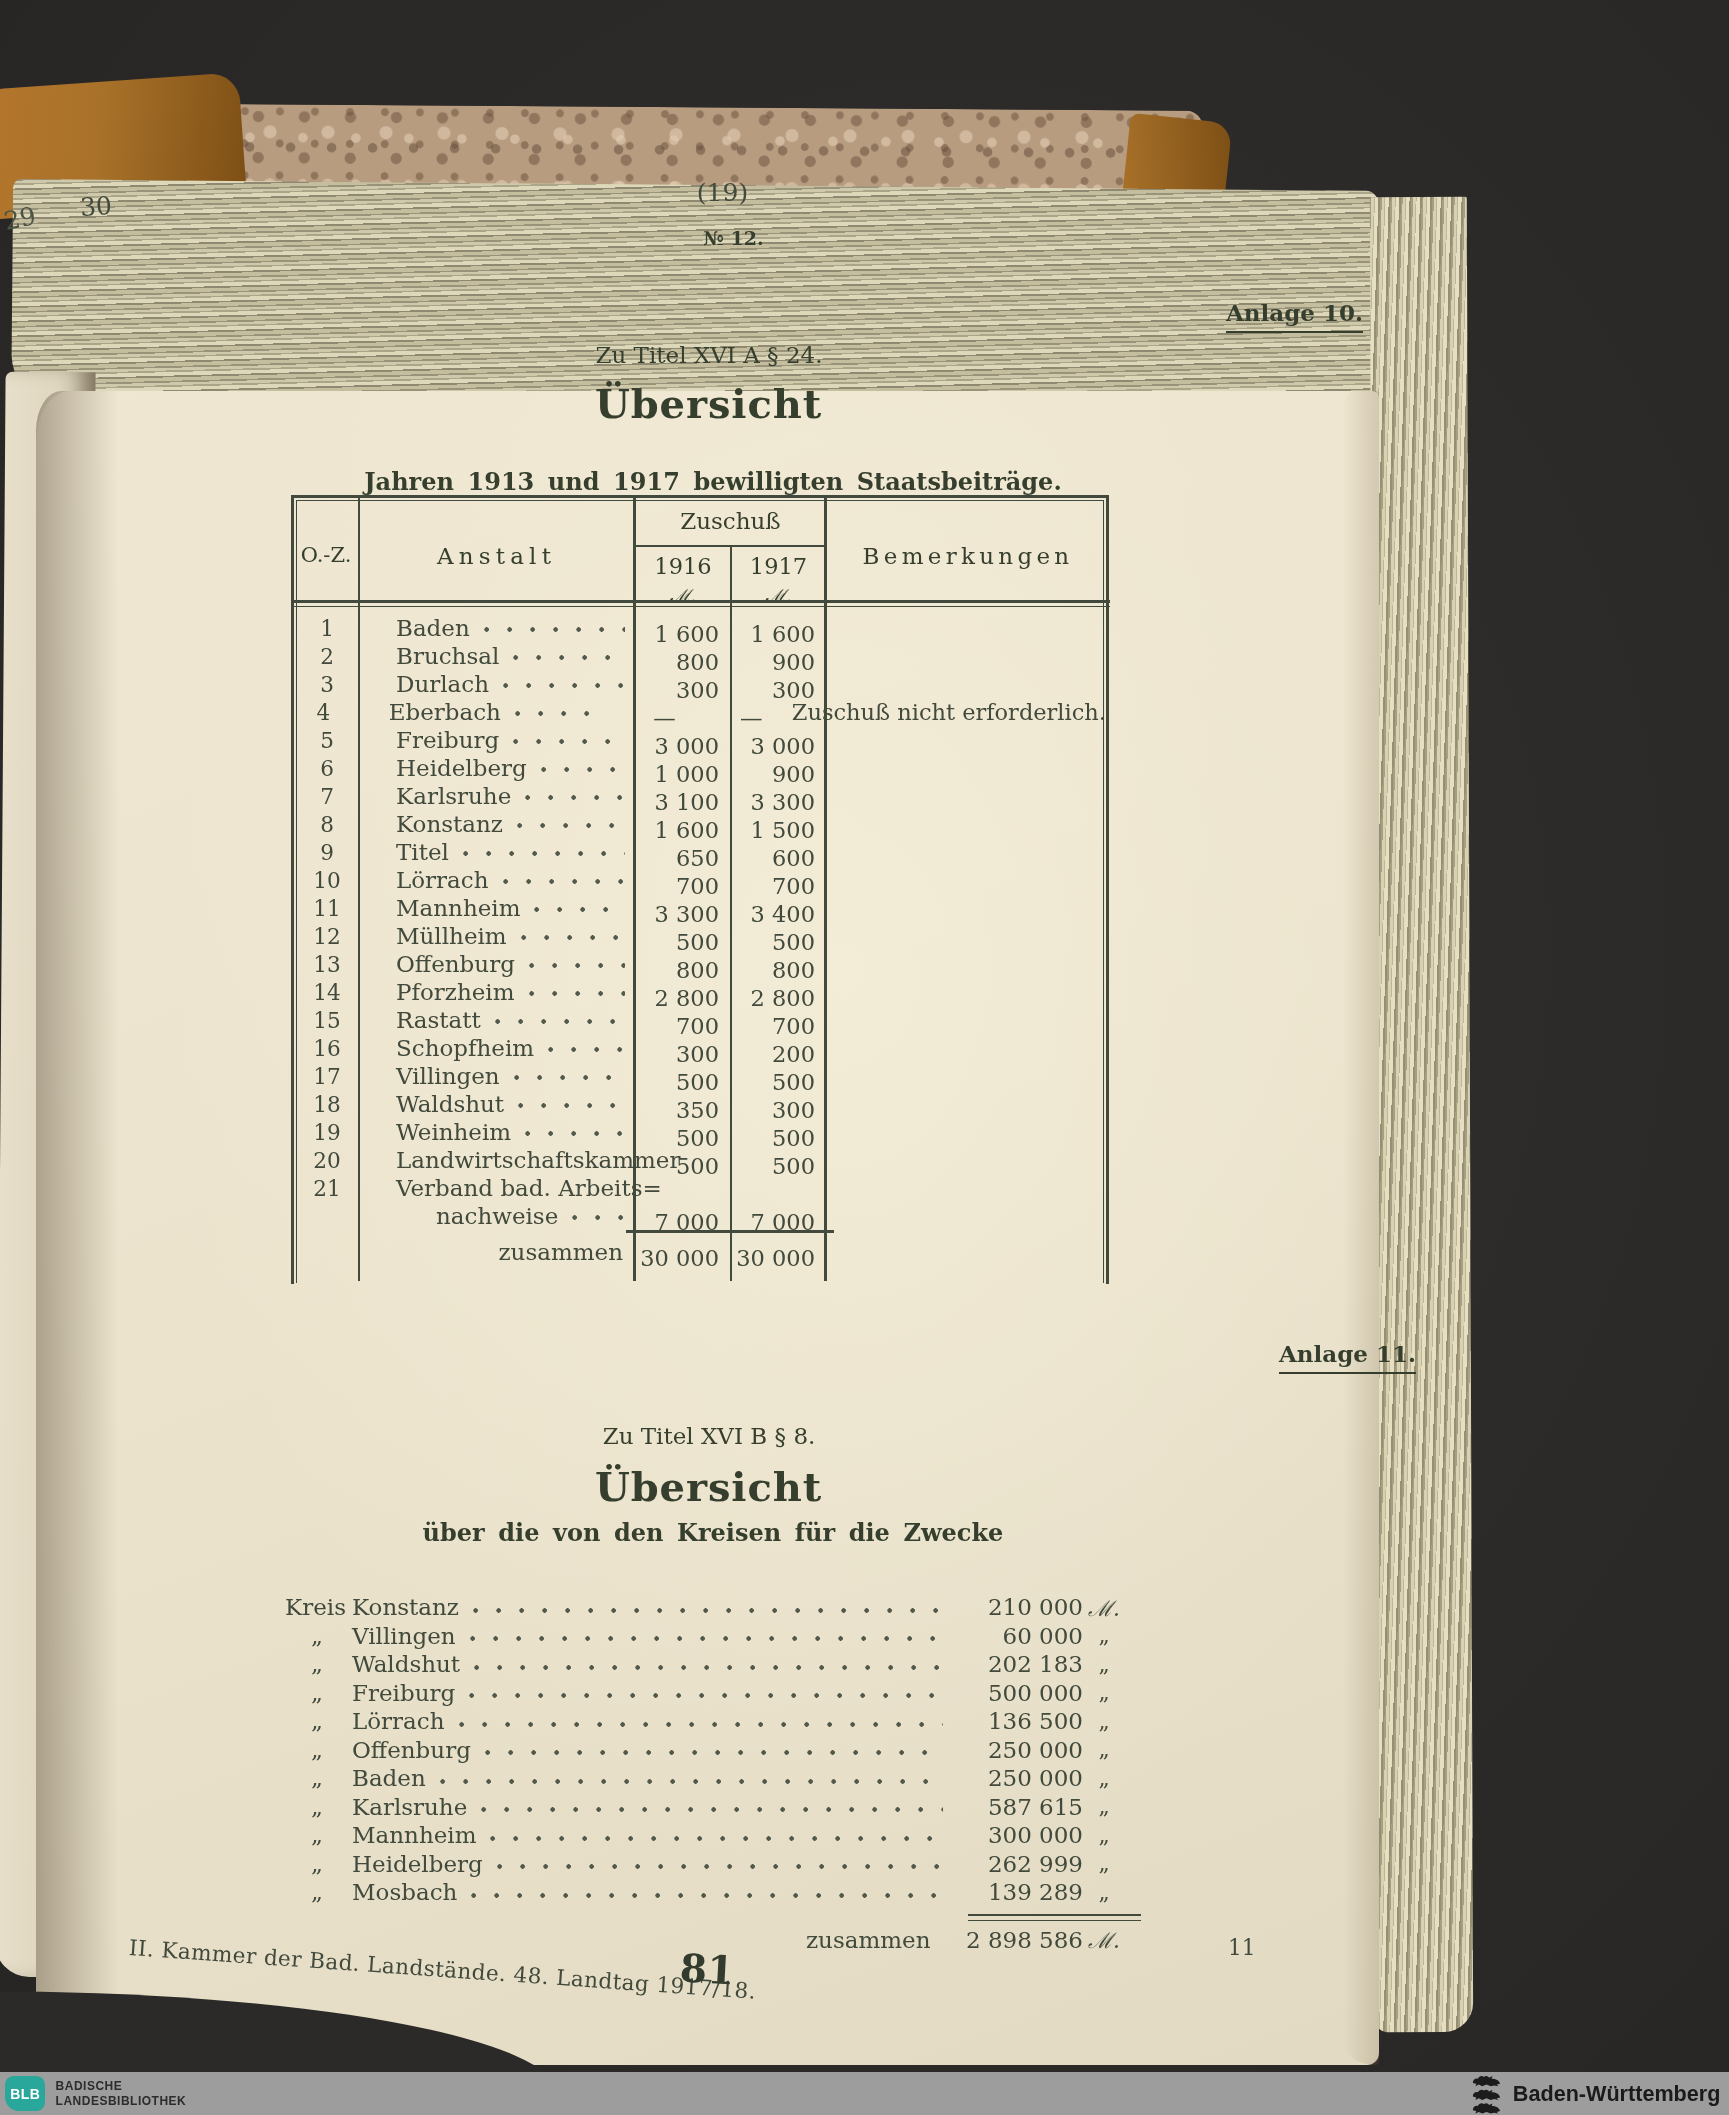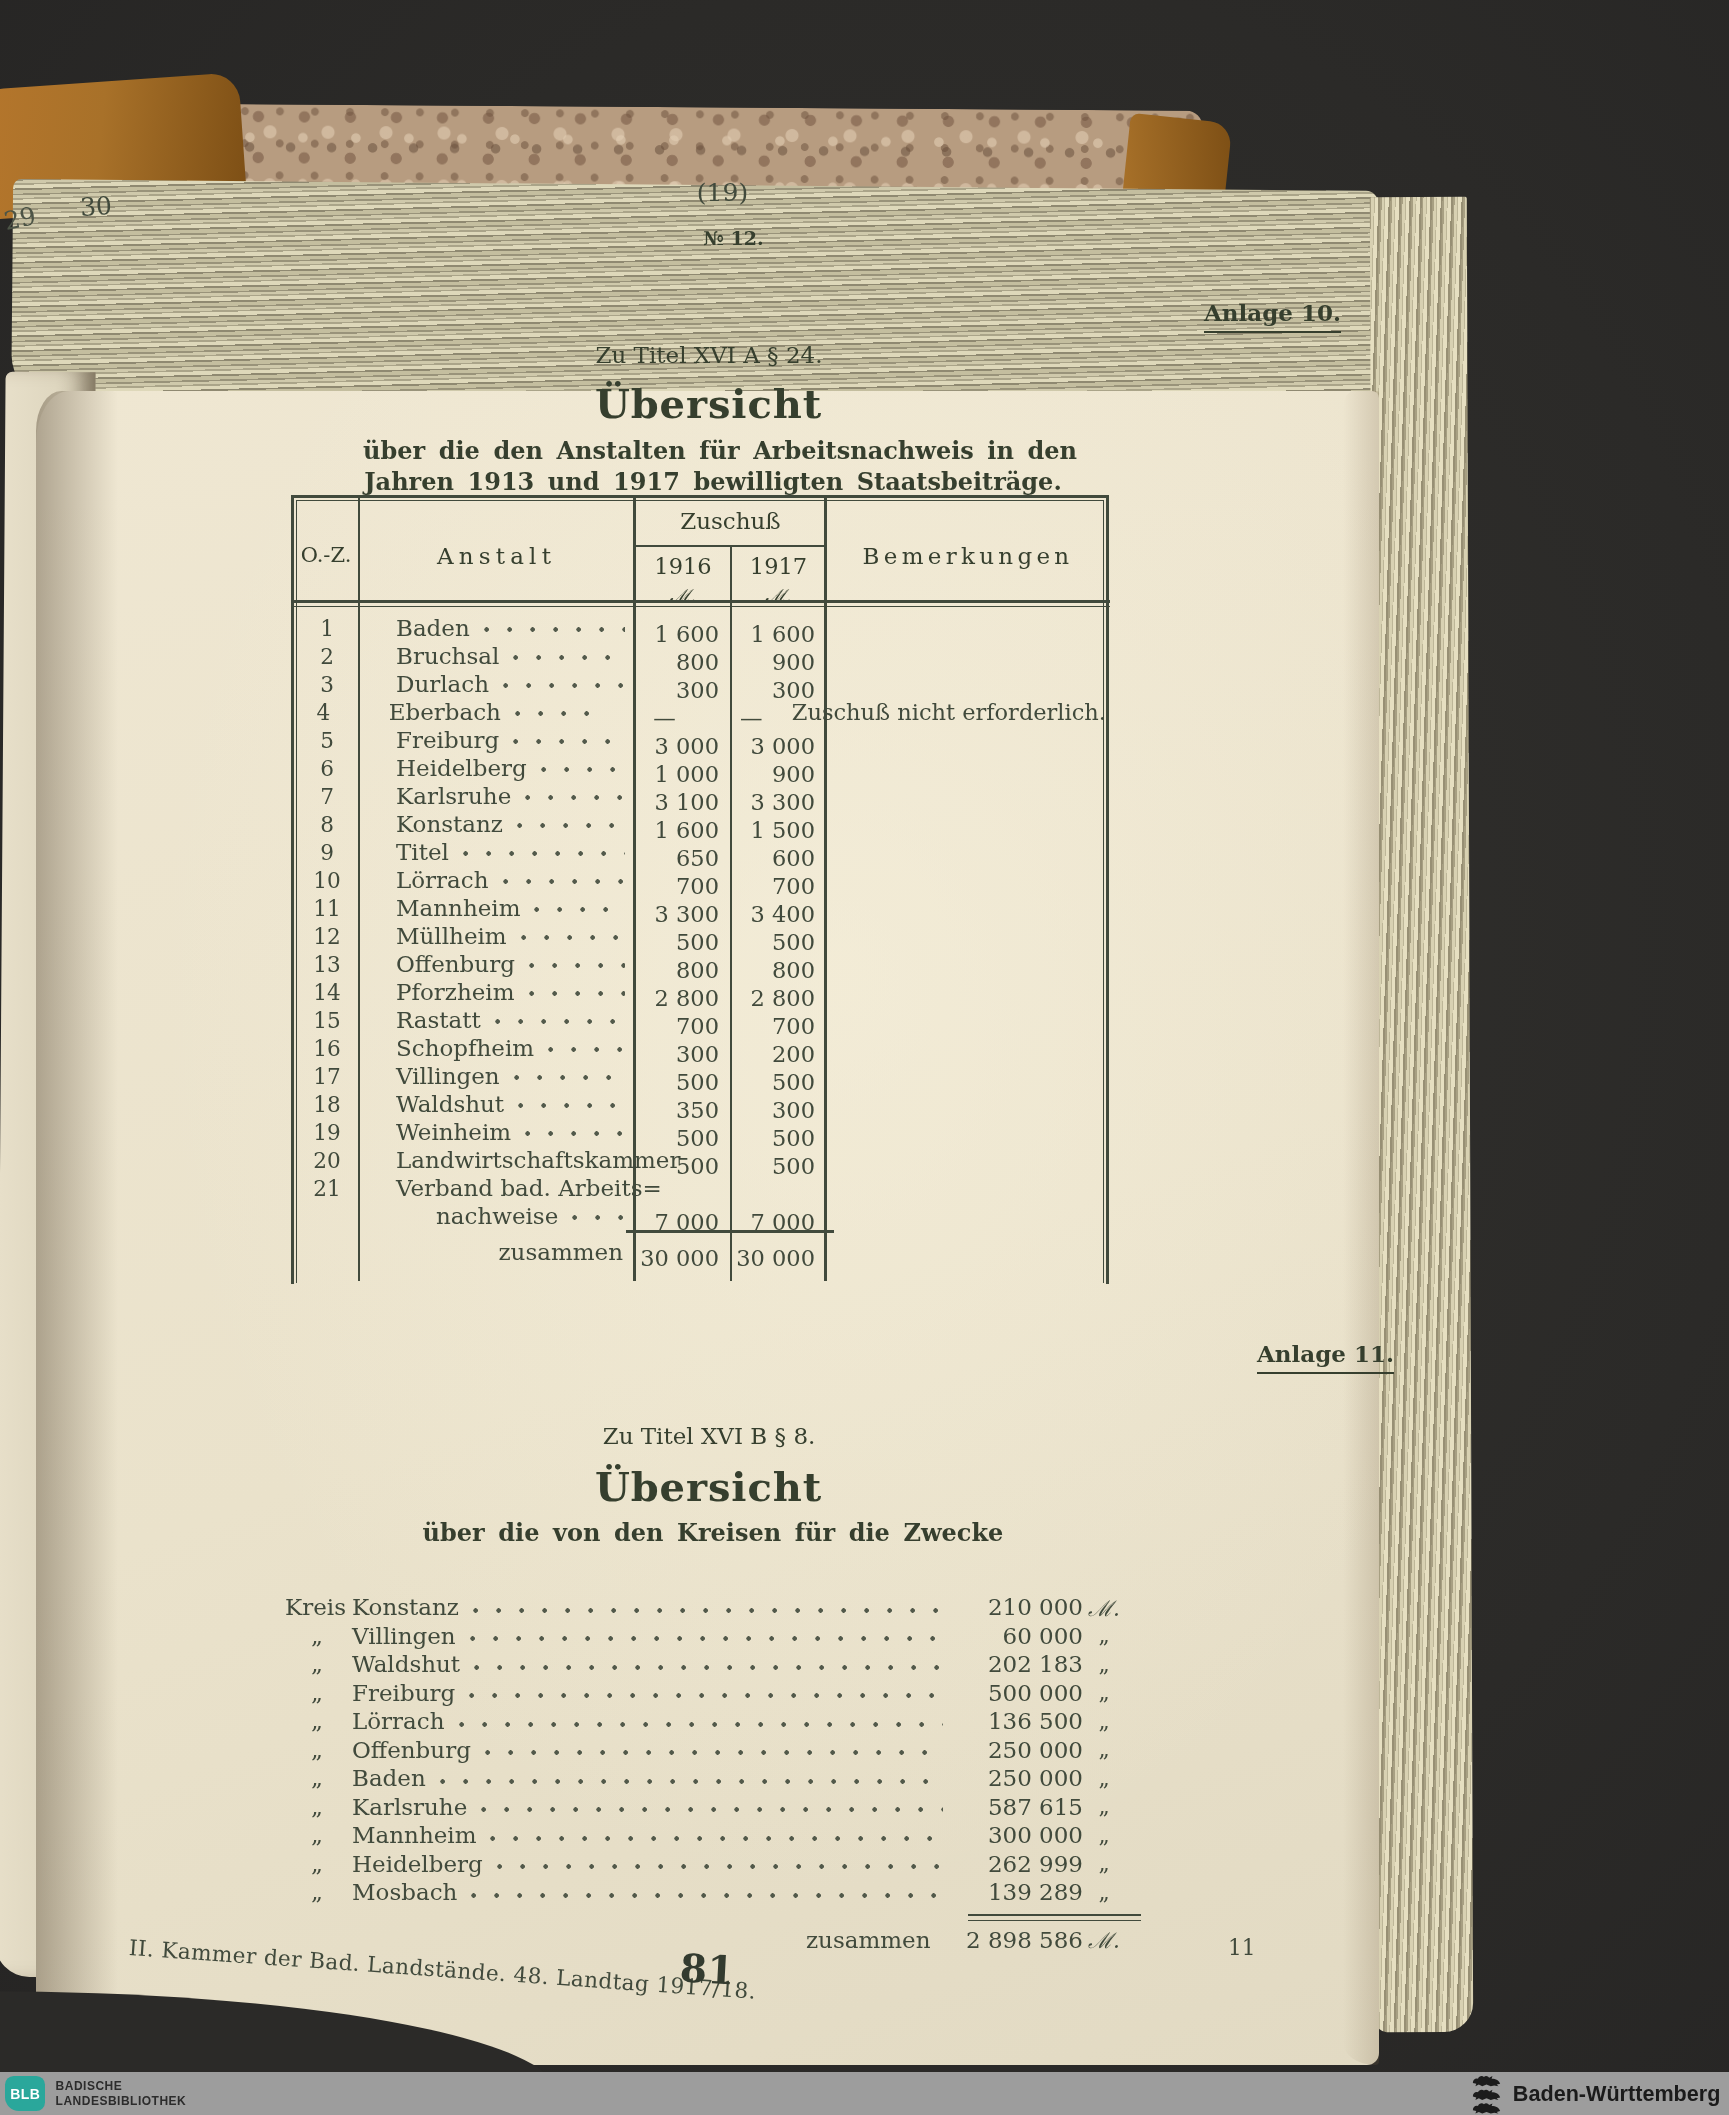--- a/index.html
+++ b/index.html
@@ -49,21 +49,21 @@
     clip-path:ellipse(92% 100% at 6% 106%);}
 
   
   .txt{position:absolute;}
   .ctr{text-align:center;}
   .hd{color:var(--ink2);}
   .folio{left:636px;top:178px;width:173px;font-size:25px;}
   .docnum{left:634px;top:227px;width:199px;font-size:19px;font-weight:bold;color:var(--ink2);}
   .pg30{left:80px;top:192px;font-size:25px;transform:rotate(-4deg);}
   .pg29{left:3.5px;top:204px;font-size:25px;transform:rotate(-11deg);color:#4c5446;}
-  .anlage-label{font-size:23px;font-weight:bold;color:var(--ink2);border-bottom:2.6px solid var(--ink2);padding-bottom:5.2px;}
+  .anlage-label{font-size:23px;font-weight:bold;color:var(--ink2);border-bottom:2.6px solid var(--ink2);padding-bottom:5.2px;margin-left:22px;}
   .a10-label{left:1204px;top:299px;}
   .a11-label{left:1257px;top:1340px;text-align:right;}
   .titleref{width:450px;font-size:23px;}
   .tr1{left:484px;top:342px;}
   .tr2{left:484px;top:1423px;}
   .uber{width:285px;font-size:40px;font-weight:bold;color:var(--ink2);letter-spacing:0.9px;}
   .ub1{left:566px;top:380px;}
   .ub2{left:566px;top:1463px;}
   .subt{width:700px;font-size:24px;font-weight:bold;color:var(--ink2);word-spacing:5.2px;}
   .s1a{left:363px;top:436px;}
@@ -155,21 +155,20 @@
   <div class="abs page"></div>
 
   <div class="txt pg29">29</div>
   <div class="txt pg30">30</div>
   <div class="txt folio ctr">(19)</div>
   <div class="txt docnum ctr">№ 12.</div>
 
   <div class="txt anlage-label a10-label">Anlage 10.</div>
   <div class="txt titleref ctr tr1 hd">Zu Titel XVI A § 24.</div>
   <div class="txt uber ctr ub1">Übersicht</div>
-  <div class="txt subt ctr s1a">über die den Anstalten für Arbeitsnachweis in den</div>
   <div class="txt subt ctr s1b">Jahren 1913 und 1917 bewilligten Staatsbeiträge.</div>
 
   <div class="a10-table">
     <div class="vd d1"></div>
     <div class="vd d2"></div>
     <div class="vd d3"></div>
     <div class="vd d4"></div>
     <div class="hcell h-oz">O.-Z.</div>
     <div class="hcell h-an">Anstalt</div>
     <div class="hcell h-zu">Zuschuß</div>

